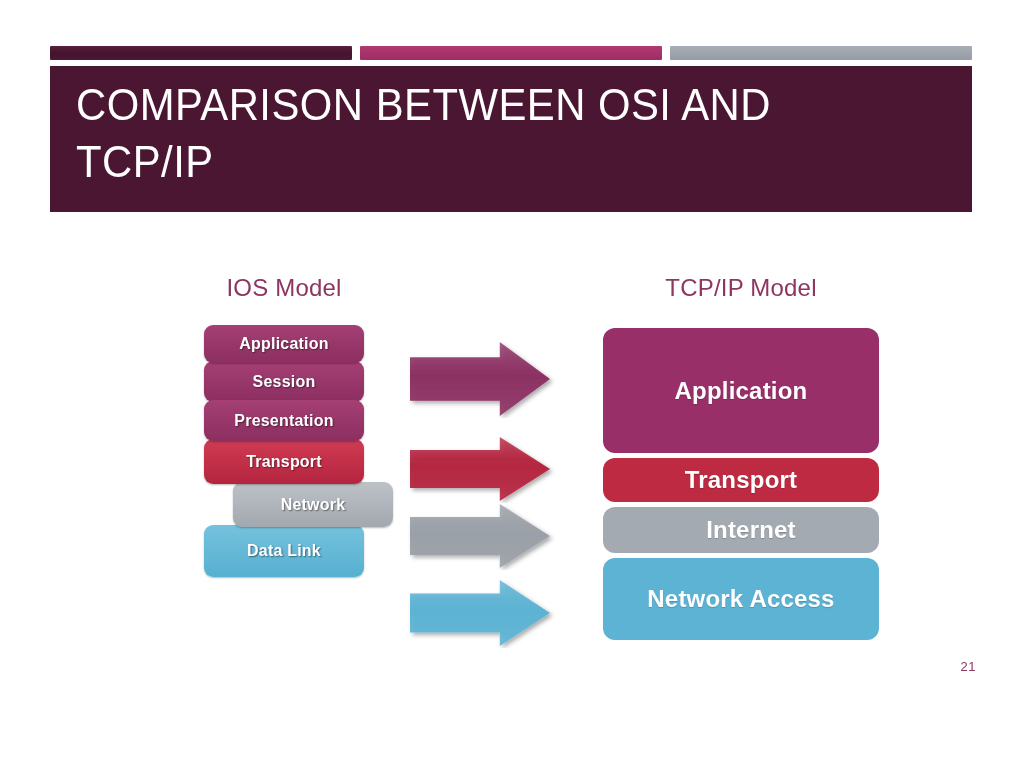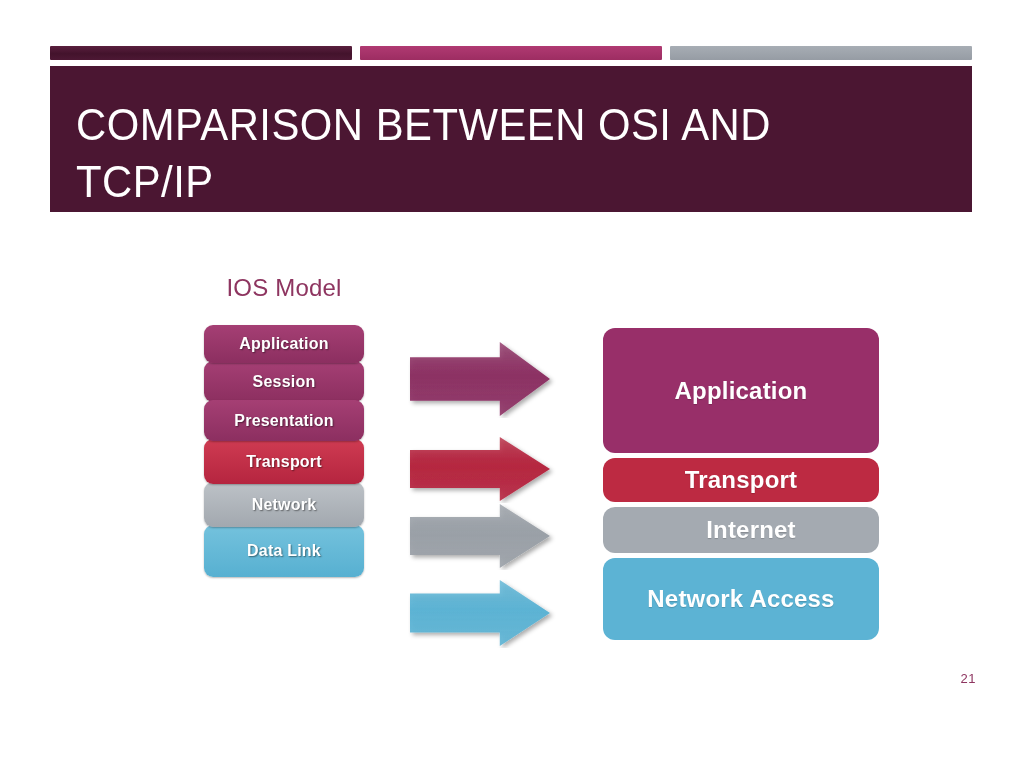--- a/index.html
+++ b/index.html
@@ -44,21 +44,21 @@
 
   
   .title-band {
     position: absolute;
     left: 50px;
     top: 66px;
     width: 922px;
     height: 146px;
     background: #4b1632;
     box-sizing: border-box;
-    padding: 30px 26px 0 26px;
+    padding: 10px 26px 0 26px;
   }
   .title-text {
     color: #ffffff;
     font-family: "Liberation Sans Narrow", "Liberation Sans", sans-serif;
     font-size: 45px;
     line-height: 57px;
     font-weight: 400;
     letter-spacing: 0.5px;
     text-transform: uppercase;
     transform: scaleX(0.93);
@@ -134,21 +134,21 @@
   }
   .tcp-layer.plum { background: #982f69; }
   .tcp-layer.red  { background: #bd2a42; }
   .tcp-layer.gray { background: #a4aab1; }
   .tcp-layer.blue { background: #5cb3d4; }
 
   
   .page-number {
     position: absolute;
     right: 48px;
-    bottom: 82px;
+    bottom: 94px;
     color: #8e3560;
     font-size: 13px;
     letter-spacing: 0.5px;
   }
 </style>
 </head>
 <body>
 
 <div class="slide">
 
@@ -158,35 +158,36 @@
     <div class="topbar gray"></div>
   </div>
 
   <div class="title-band" style="background: rgb(75, 22, 50);">
     <div class="title-text" style="color: rgb(255, 255, 255);">Comparison Between OSI and
 TCP/IP</div>
   </div>
 
   <div class="col-heading" id="osi-heading" style="color: rgb(142, 53, 96);">IOS Model</div>
 
+  <div class="col-heading" id="tcp-heading" style="color: rgb(142, 53, 96);">TCP/IP Model</div>
 
   <div class="osi-stack" id="osi-stack">
       <div class="osi-layer plum" style="height: 38px; z-index: 20;">
         <span>Application</span>
       </div>
       <div class="osi-layer plum" style="height: 41px; z-index: 18;">
         <span>Session</span>
       </div>
       <div class="osi-layer plum" style="height: 41px; z-index: 19;">
         <span>Presentation</span>
       </div>
       <div class="osi-layer red" style="height: 45px; z-index: 17;">
         <span>Transport</span>
       </div>
-      <div class="osi-layer gray" style="height: 45px; z-index: 16;">
+      <div class="osi-layer gray" style="height: 45px; z-index: 16; margin-left: 29px;">
         <span>Network</span>
       </div>
       <div class="osi-layer blue" style="height: 52px; z-index: 15;">
         <span>Data Link</span>
       </div>
     </div>
 
   <div class="arrows" id="arrow-group">
       <div class="arrow" style="top: 10px; height: 78px;"><svg width="148" height="78" viewBox="0 0 148 78" xmlns="http://www.w3.org/2000/svg">
           <defs>

